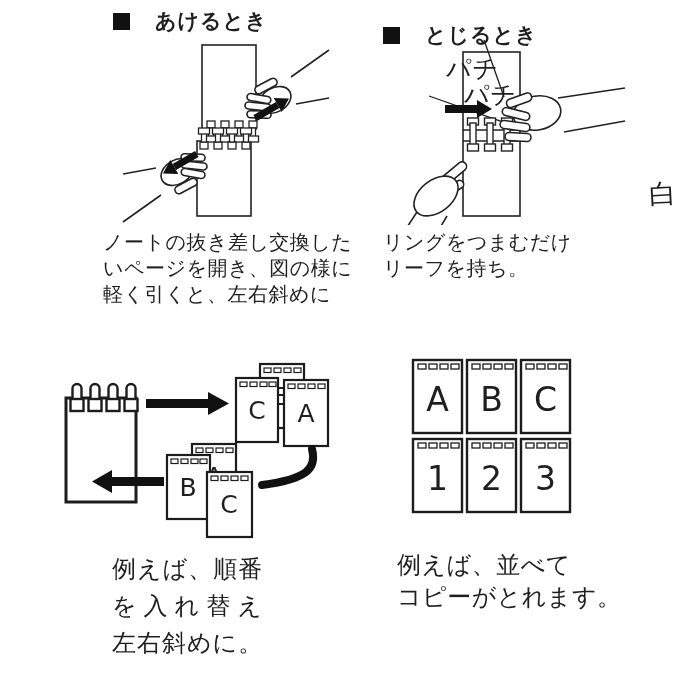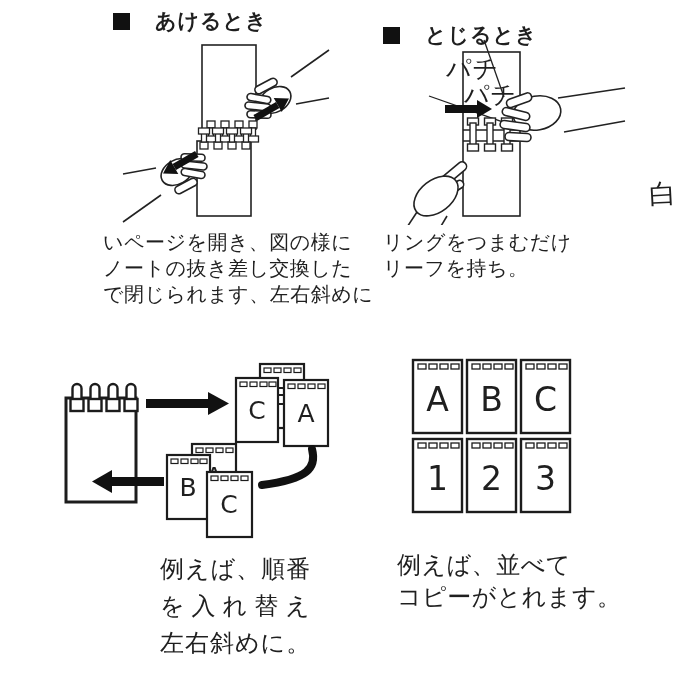--- a/index.html
+++ b/index.html
@@ -132,23 +132,23 @@
     <ellipse class="wt" cx="436" cy="196" rx="25" ry="16" transform="rotate(-38 436 196)"></ellipse>
     <path class="ln" d="M417,212 L396,244"></path>
     <path class="ln" d="M447,216 L428,248"></path>
   </g>
 </svg>
 
 <div class="abs pachi" style="left:446px;top:52px;">パチ</div>
 <div class="abs pachi" style="left:464px;top:78px;">パチ</div>
 
 <div class="abs caption" style="left:103px;top:229px;">
+  <div>ノートの抜き差し交換した</div>
   <div>いページを開き、図の様に</div>
-  <div>ノートの抜き差し交換した</div>
-  <div>で閉じられます、左右斜めに</div>
+  <div>軽く引くと、左右斜めに</div>
 </div>
 <div class="abs caption" style="left:383px;top:229px;">
   <div>リングをつまむだけ</div>
   <div>リーフを持ち。</div>
 </div>
 
 <div class="abs side" style="left:649px;top:176px;">白</div>
 
 <svg style="left:55px;top:350px;" width="300" height="200" viewBox="55 350 300 200">
 
@@ -299,21 +299,21 @@
     <g class="wt2" style="stroke-width:1.3">
         <rect x="526" y="443" width="8" height="5"></rect>
         <rect x="537" y="443" width="8" height="5"></rect>
         <rect x="548" y="443" width="8" height="5"></rect>
         <rect x="559" y="443" width="8" height="5"></rect>
       </g>
     <text x="545.5" y="478" font-size="33" text-anchor="middle" dominant-baseline="central">3</text>
   </g>
 </svg>
 
-<div class="abs cap-big" style="left:112px;top:551px;margin-left:48px;">
+<div class="abs cap-big" style="left:112px;top:551px;">
   <div>例えば、順番</div>
   <div class="js2">を入れ替え</div>
   <div>左右斜めに。</div>
 </div>
 <div class="abs cap-med" style="left:397px;top:549px;">
   <div>例えば、並べて</div>
   <div>コピーがとれます。</div>
 </div>
 
 </body></html>

